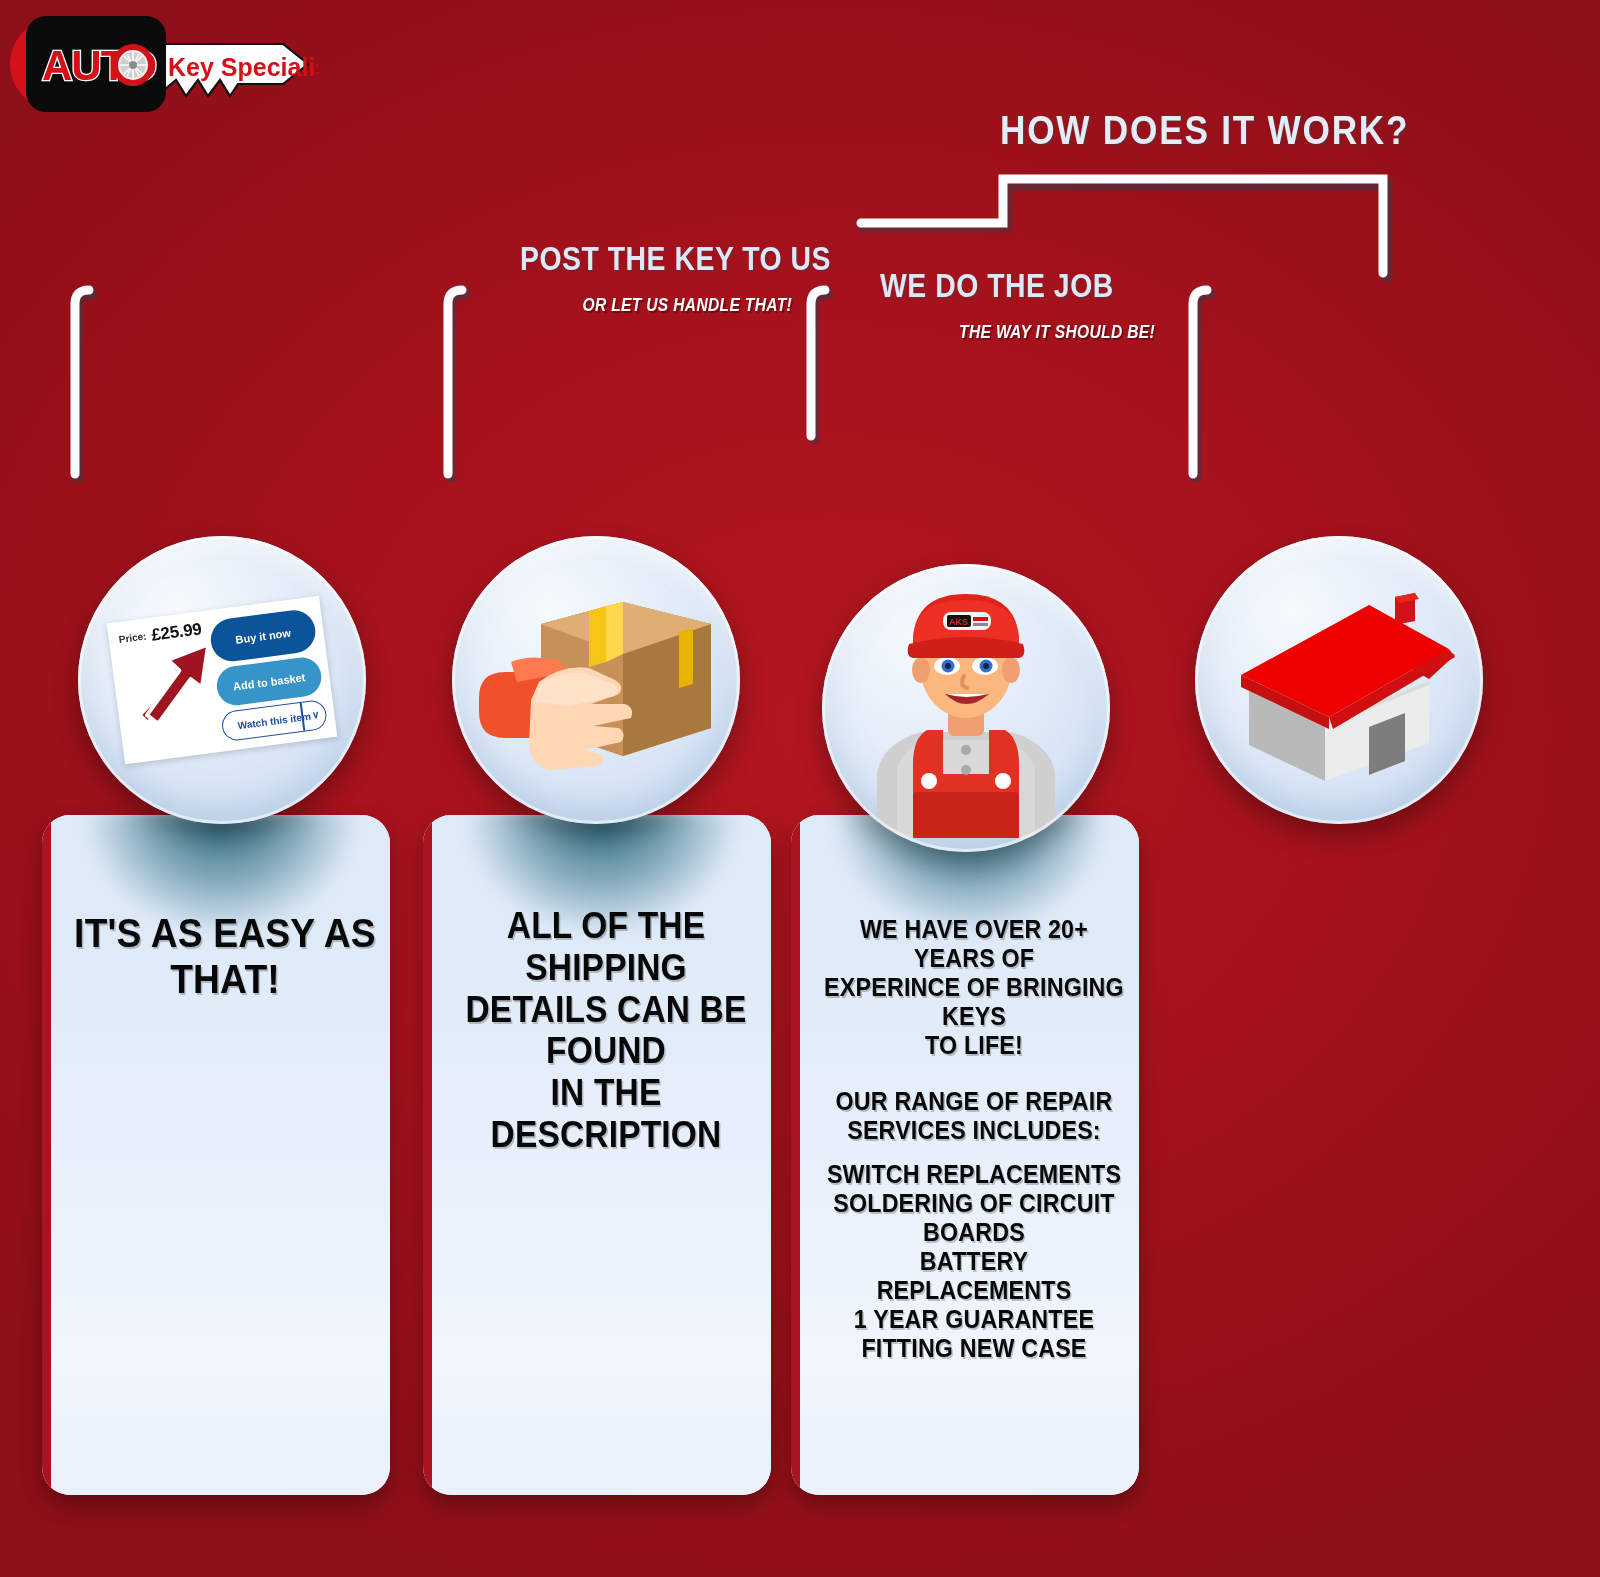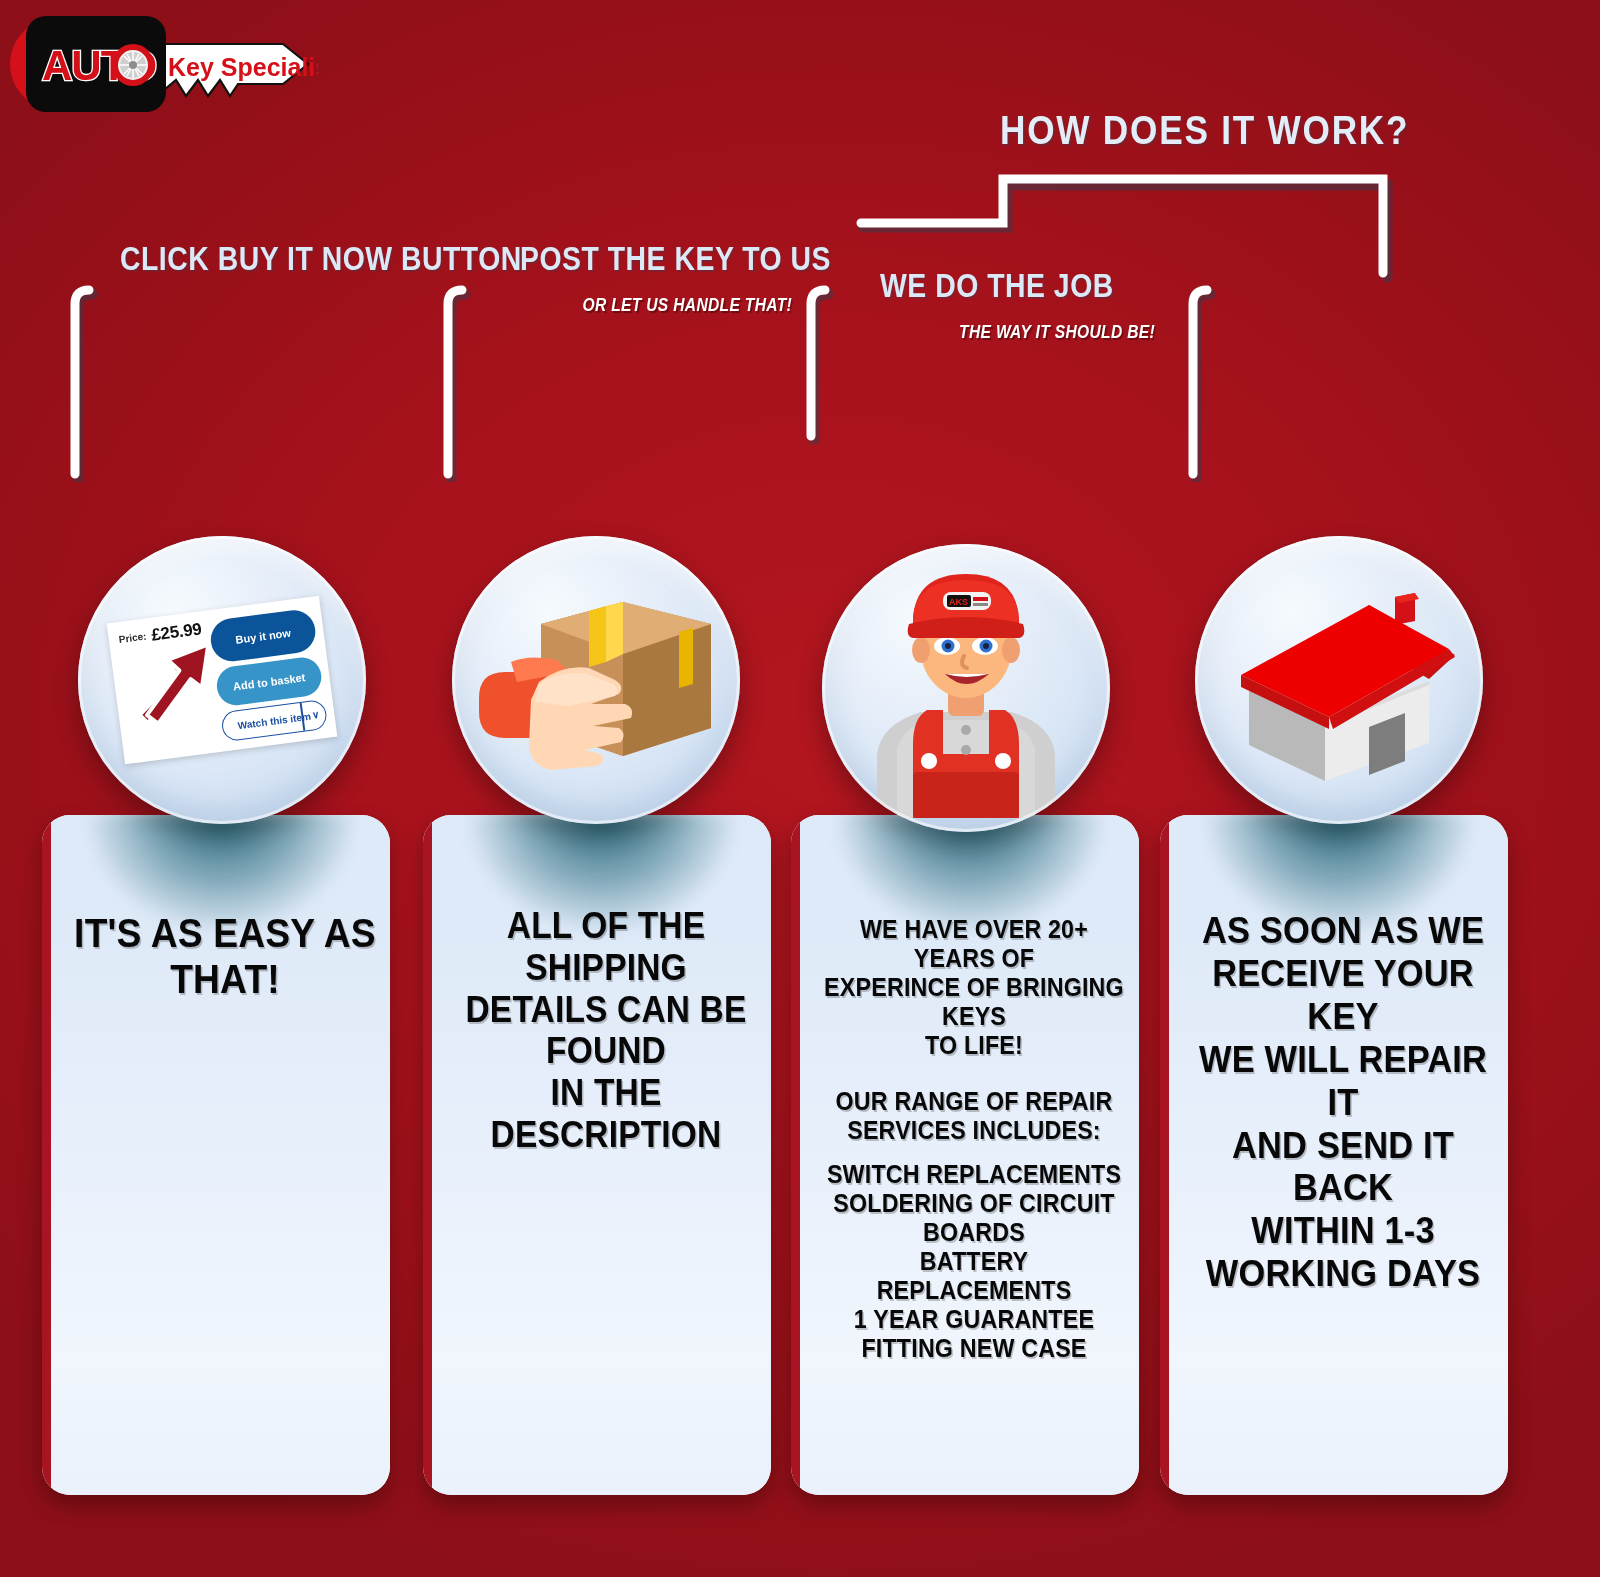--- a/index.html
+++ b/index.html
@@ -185,23 +185,20 @@
     <svg width="560" height="130" viewBox="0 0 560 130">
       <g fill="none" stroke="rgba(38,66,86,.45)" stroke-width="11" stroke-linecap="round">
         <path d="M8 62 L152 62 L152 20 L532 20 L532 112"></path>
       </g>
       <g fill="none" stroke="#ffffff" stroke-width="9" stroke-linecap="round">
         <path d="M6 58 L148 58 L148 14 L528 14 L528 108"></path>
       </g>
     </svg>
   </div>
 
-  <div class="step-head" style="left:120px; top:240px;">
-    <span class="main">CLICK BUY IT NOW BUTTON</span>
-  </div>
 
   <div class="step-head" style="left:880px; top:267px; width:275px;">
     <span class="main">WE DO THE JOB</span>
     <span class="sub">THE WAY IT SHOULD BE!</span>
   </div>
 
   <div class="step-head" style="left:520px; top:240px; width:272px;">
     <span class="main">POST THE KEY TO US</span>
     <span class="sub">OR LET US HANDLE THAT!</span>
   </div>
@@ -267,33 +264,20 @@
         <div>SWITCH REPLACEMENTS</div>
         <div>SOLDERING OF CIRCUIT BOARDS</div>
         <div>BATTERY REPLACEMENTS</div>
         <div>1 YEAR GUARANTEE</div>
         <div>FITTING NEW CASE</div>
       </div>
     </div>
     <div class="card-stripe"></div>
   </div>
 
-  <div class="card" style="left:1160px; top:815px; height:680px;">
-    <div class="card-inner">
-      <div class="circ-shadow"></div>
-      <div class="card-text t-sm2" style="top:95px; font-size:37px;">
-        <div>AS SOON AS WE</div>
-        <div>RECEIVE YOUR KEY</div>
-        <div>WE WILL REPAIR IT</div>
-        <div>AND SEND IT BACK</div>
-        <div>WITHIN 1-3 WORKING DAYS</div>
-      </div>
-    </div>
-    <div class="card-stripe"></div>
-  </div>
 
   <div class="bubble" style="left:78px; top:536px;">
     <div class="ebay">
       <span class="price-lbl">Price:</span>
       <span class="price-val">£25.99</span>
       <div class="btn btn-buy">Buy it now</div>
       <div class="btn btn-bask">Add to basket</div>
       <div class="btn-watch">
         <span>Watch this item</span>
         <span class="sep"></span>
@@ -321,21 +305,21 @@
 
       <path d="M6 118 Q6 92 32 92 L96 92 L96 158 L32 158 Q6 158 6 132 Z" fill="#f0512d"></path>
       <path d="M38 82 Q56 74 84 80 L96 92 L44 102 Z" fill="#ff7b4f"></path>
 
       <path d="M66 102 Q90 84 116 88 L142 100 Q152 106 146 114 L118 124 L152 124 Q162 128 158 138 L120 146
                L146 148 Q154 154 148 162 L112 170 L128 174 Q134 182 124 186 L78 190 Q58 186 56 166 L58 120 Z" fill="#ffd7b5"></path>
       <path d="M66 104 Q88 90 114 94 L140 104 Q148 110 142 116 L96 126 L62 122 Z" fill="#ffe2c8"></path>
     </svg>
   </div>
 
-  <div class="bubble" style="left:822px; top:544px;">
+  <div class="bubble" style="left:822px; top:564px;">
     <svg class="icon-svg" width="230" height="260" viewBox="0 0 230 260">
 
       <path d="M26 260 L26 196 Q30 166 70 154 L160 154 Q200 166 204 196 L204 260 Z" fill="#cfcfcf"></path>
       <path d="M46 260 L46 190 Q52 170 78 162 L152 162 Q178 170 184 190 L184 260 Z" fill="#d8d8d8"></path>
 
       <path d="M76 152 L92 152 L92 196 L138 196 L138 152 L154 152 Q168 160 168 186 L168 260 L62 260 L62 186 Q62 160 76 152 Z" fill="#e03123"></path>
       <rect x="62" y="214" width="106" height="46" rx="4" fill="#c9241a"></rect>
       <circle cx="78" cy="203" r="8" fill="#ffffff"></circle>
       <circle cx="152" cy="203" r="8" fill="#ffffff"></circle>
 

